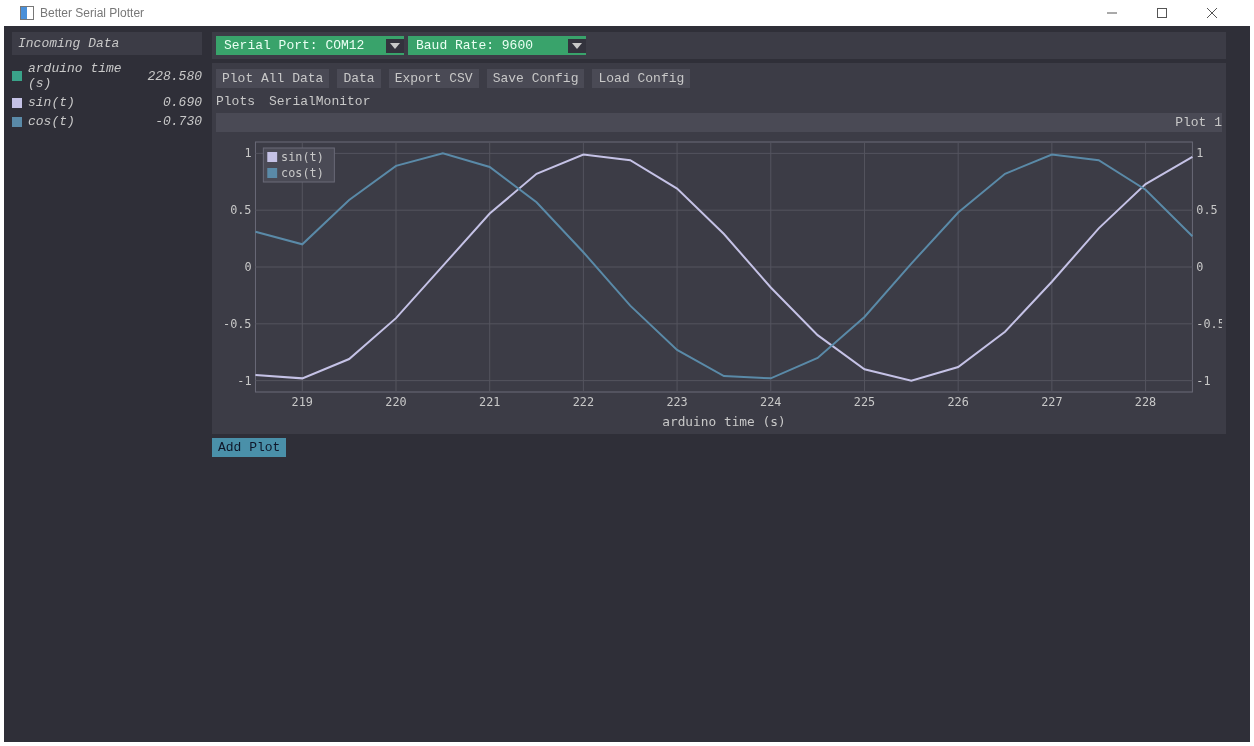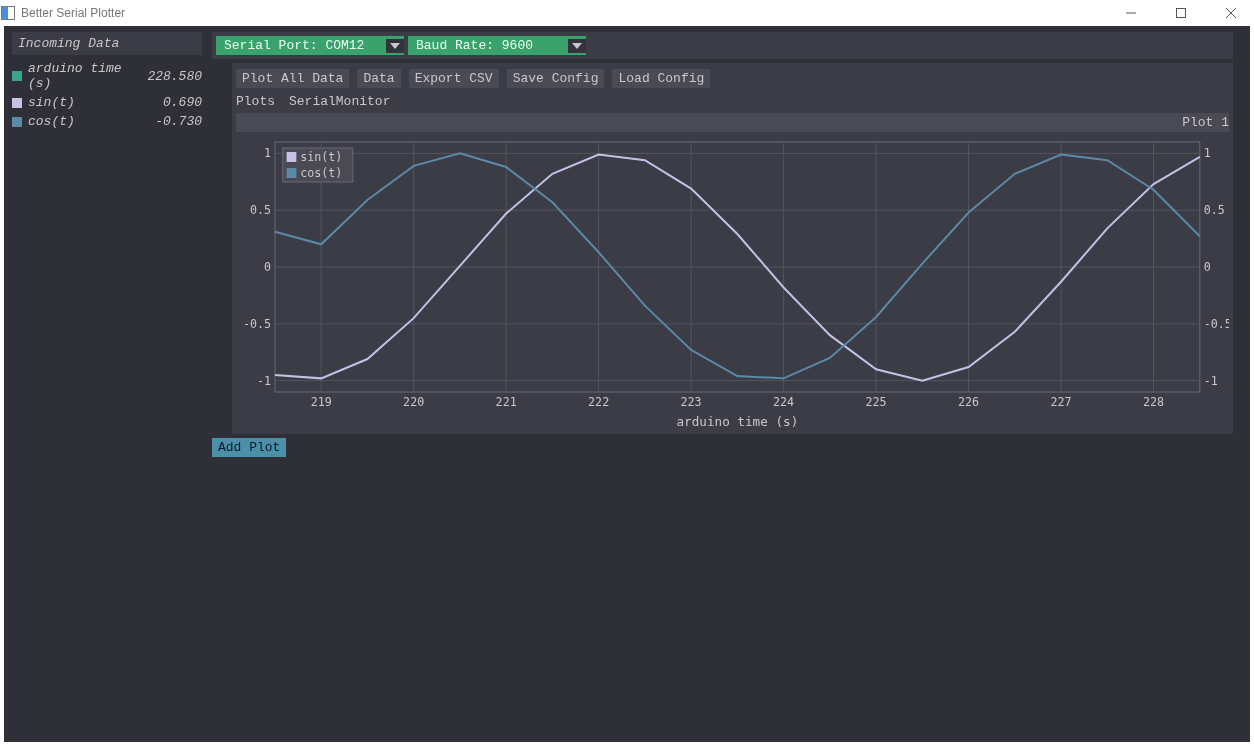--- a/index.html
+++ b/index.html
@@ -8,21 +8,21 @@
   font-family: "Consolas", "Courier New", monospace;
   font-size: 13px;
   background: #ffffff;
   color: #c8c8c8;
 }
 .titlebar {
   height: 26px;
   background: #ffffff;
   display: flex;
   align-items: center;
-  padding: 0 1px;
+  padding: 0 20px;
   color: #777;
   font-family: "Segoe UI", Arial, sans-serif;
   font-size: 12px;
   gap: 6px;
 }
 .titlebar .appicon {
   width: 14px; height: 14px;
   border: 1px solid #777;
   background: linear-gradient(#4a90d9,#4a90d9) left/50% 100% no-repeat, #fff;
 }
@@ -51,21 +51,21 @@
   margin-bottom: 4px;
 }
 .side-row { display:flex; align-items:center; padding:2px 0; }
 .swatch { width:10px; height:10px; margin-right:6px; }
 .side-name { flex:1; }
 .side-val { text-align:right; margin-left:8px; min-width:48px; }
 
 .main {
   flex: 1;
   background: #2f2f38;
-  padding: 6px 17px 6px 4px;
+  padding: 6px 24px 6px 4px;
   display:flex;
   flex-direction:column;
   gap:4px;
 }
 .toprow {
   background: #3c3c46;
   padding:4px 4px;
   display:flex;
   gap:4px;
   align-items:center;
@@ -83,21 +83,21 @@
 }
 .dropdown .caret span {
   width:0;height:0;border-left:5px solid transparent;border-right:5px solid transparent;border-top:6px solid #c8c8c8;
 }
 #dd1 .lbl { min-width: 170px; }
 #dd2 .lbl { min-width: 160px; }
 
 .plotpanel {
   background: #3c3c46;
   padding:4px 4px 2px 4px;
-  display:flex; flex-direction:column;margin-left:20px;
+  display:flex; flex-direction:column;
 }
 .toolbar-row { display:flex; gap:8px; align-items:center; padding:2px 0 4px 0; }
 .tbtn { background:#4a4a55; padding:2px 6px; color:#c8c8c8; }
 .tabs-row { display:flex; gap:14px; padding:2px 0 4px 0; color:#c8c8c8; }
 .plot-title-row { background:#4a4a55; text-align:right; padding:2px 0; color:#c8c8c8; }
 .plot-holder { position:relative; height:300px; }
 .plot-holder svg { width:100%; height:100%; display:block; }
 
 .addplot {
   align-self:flex-start;

